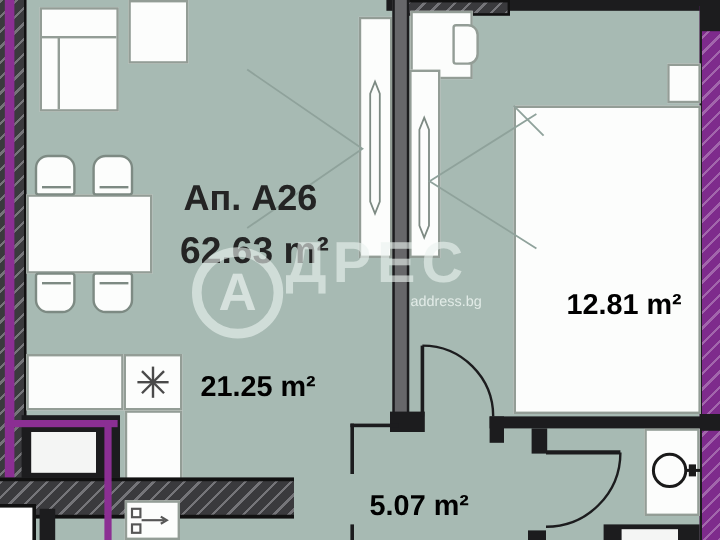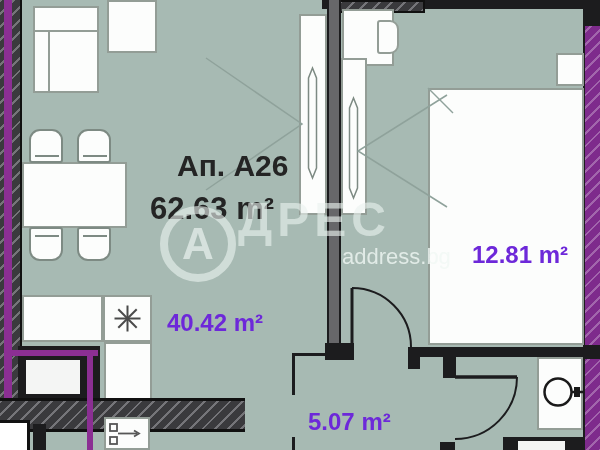--- a/index.html
+++ b/index.html
@@ -11,21 +11,21 @@
   .blk{background:#1c1c1e;}
   .gray-wall{background:#67676a;border-left:2px solid #1c1c1e;border-right:2px solid #1c1c1e;}
   .hatch-dark{background-color:#3a3a3d;
     background-image:repeating-linear-gradient(135deg, rgba(165,165,170,.55) 0 2px, transparent 2px 9px);}
   .hatch-purple{background-color:#7e2b8c;
     background-image:repeating-linear-gradient(135deg, rgba(255,255,255,.28) 0 2px, transparent 2px 9px);}
   .purple{background:#8b2f93;}
   .f{background:#fcfdfc;border:2px solid #939d96;}
   .chair{background:#fcfdfc;border:2px solid #7d8a83;}
   .chair .seatline{position:absolute;left:4px;width:24px;height:0;border-top:2px solid #7d8a83;}
-  .lbl{position:absolute;color:#6d28d9;font-weight:700;white-space:nowrap;}
+  .lbl{position:absolute;color:#000000;font-weight:700;white-space:nowrap;}
   .title{color:#242424;}
   .wm{position:absolute;color:rgba(234,242,239,.62);font-weight:700;white-space:nowrap;z-index:40;}
   svg.overlay{position:absolute;left:0;top:0;z-index:20;pointer-events:none;}
   .z10{z-index:10;} .z15{z-index:15;} .z30{z-index:30;}
 </style>
 </head>
 <body>
 
 <div id="plan">
 
@@ -127,26 +127,26 @@
       <polyline points="134,430.5 139,433.5 134,436.5"></polyline>
     </g>
 
     <g>
       <circle cx="558" cy="392" r="13.5" fill="#fcfdfc" stroke="#1a1a1a" stroke-width="2.5"></circle>
       <line x1="571" y1="392" x2="584" y2="392" stroke="#1a1a1a" stroke-width="2.5"></line>
       <rect x="574" y="387" width="6" height="10" fill="#1a1a1a"></rect>
     </g>
   </svg>
 
-  <div class="lbl title z30" style="left:153px;top:149px;font-size:30px;margin-left:24px;">Ап. А26</div>
+  <div class="lbl title z30" style="left:153px;top:149px;font-size:30px;">Ап. А26</div>
   <div class="lbl title z30" style="left:150px;top:191px;font-size:31px;">62.63 m²</div>
-  <div class="lbl z30" style="left:167px;top:309px;font-size:24px;">40.42 m²</div>
+  <div class="lbl z30" style="left:167px;top:309px;font-size:24px;">21.25 m²</div>
   <div class="lbl z30" style="left:472px;top:241px;font-size:24px;">12.81 m²</div>
   <div class="lbl z30" style="left:308px;top:408px;font-size:24px;">5.07 m²</div>
 
   <div class="wm" style="left:160px;top:206px;width:76px;height:76px;border:8px solid rgba(234,242,239,.62);border-radius:50%;
               display:flex;align-items:center;justify-content:center;">
     <span style="font-size:44px;line-height:1;color:rgba(234,242,239,.7);">А</span>
   </div>
   <div class="wm" style="left:238px;top:196px;font-size:48px;line-height:1;letter-spacing:5px;">ДРЕС</div>
-  <div class="wm" style="left:342px;top:244px;font-size:22px;font-weight:400;color:rgba(240,247,244,.8);text-align:center;">address.bg</div>
+  <div class="wm" style="left:342px;top:244px;font-size:12px;font-weight:400;color:rgba(240,247,244,.8);text-align:center;">address.bg</div>
 
 </div>
 
 </body></html>

